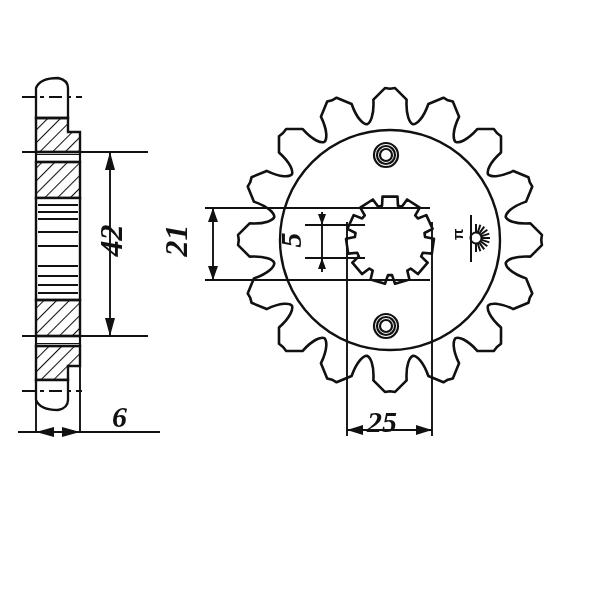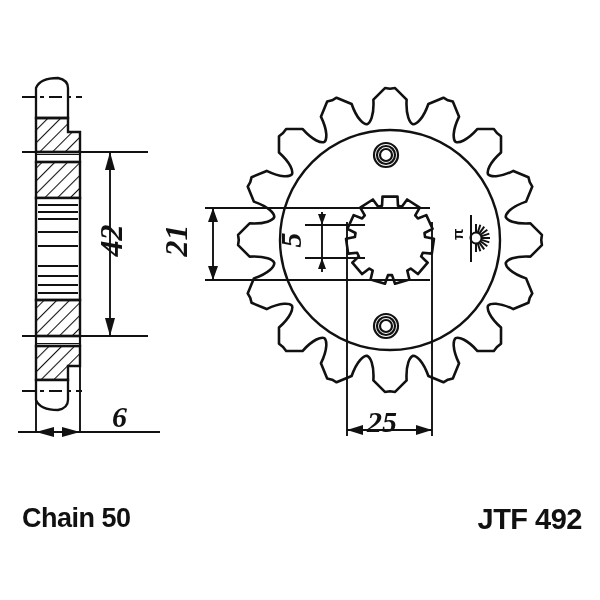--- a/index.html
+++ b/index.html
@@ -195,23 +195,21 @@
     <g>
       <line x1="347" y1="222" x2="347" y2="436" stroke="#111111" stroke-width="1.9"></line>
       <line x1="432" y1="222" x2="432" y2="436" stroke="#111111" stroke-width="1.9"></line>
       <line x1="347" y1="430" x2="432" y2="430" stroke="#111111" stroke-width="1.9"></line>
       <path d="M 347,430 L 363,425 L 363,435 Z" fill="#111111"></path>
       <path d="M 432,430 L 416,425 L 416,435 Z" fill="#111111"></path>
     </g>
   </svg>
 
   <div class="label-layer">
-    <div class="cap" id="chain-label">Chain 50</div>
-
-    <div class="cap" id="part-label">JTF 492</div>
+
 
     <div class="dim dim-rot" id="dim-42">42</div>
 
     <div class="dim" id="dim-15">6</div>
 
     <div class="dim dim-rot" id="dim-21">21</div>
 
     <div class="dim dim-rot" id="dim-5">5</div>
 
     <div class="dim" id="dim-25">25</div>

